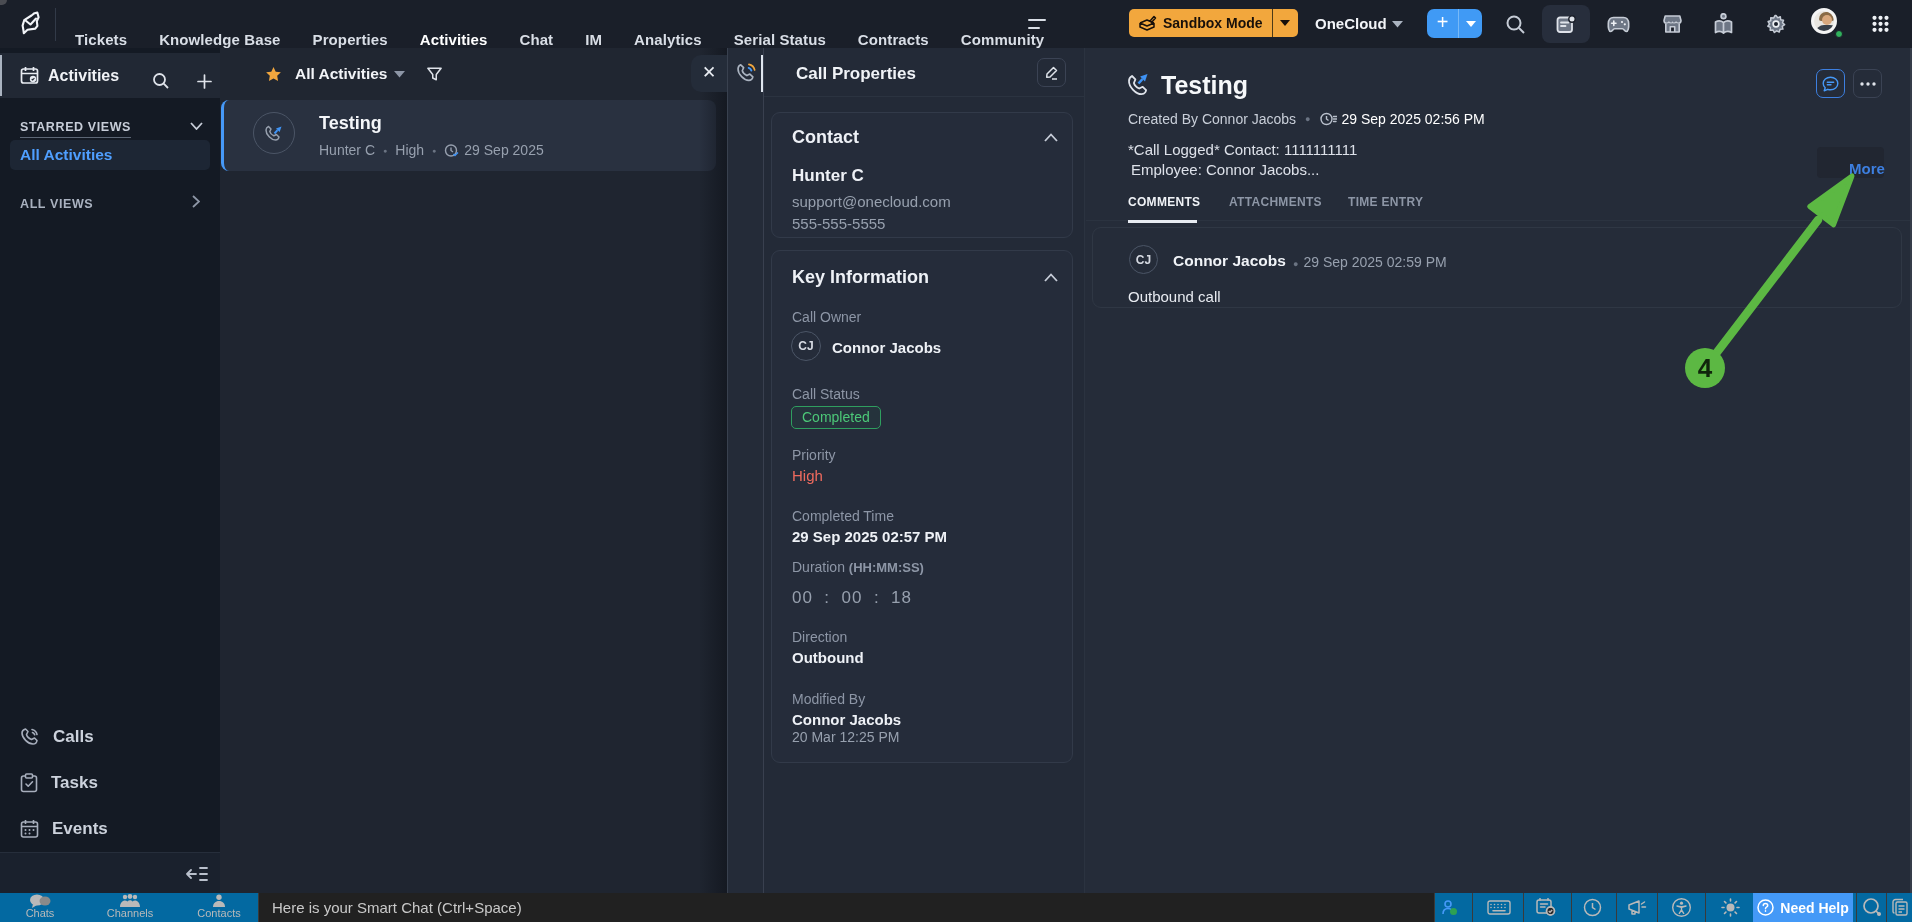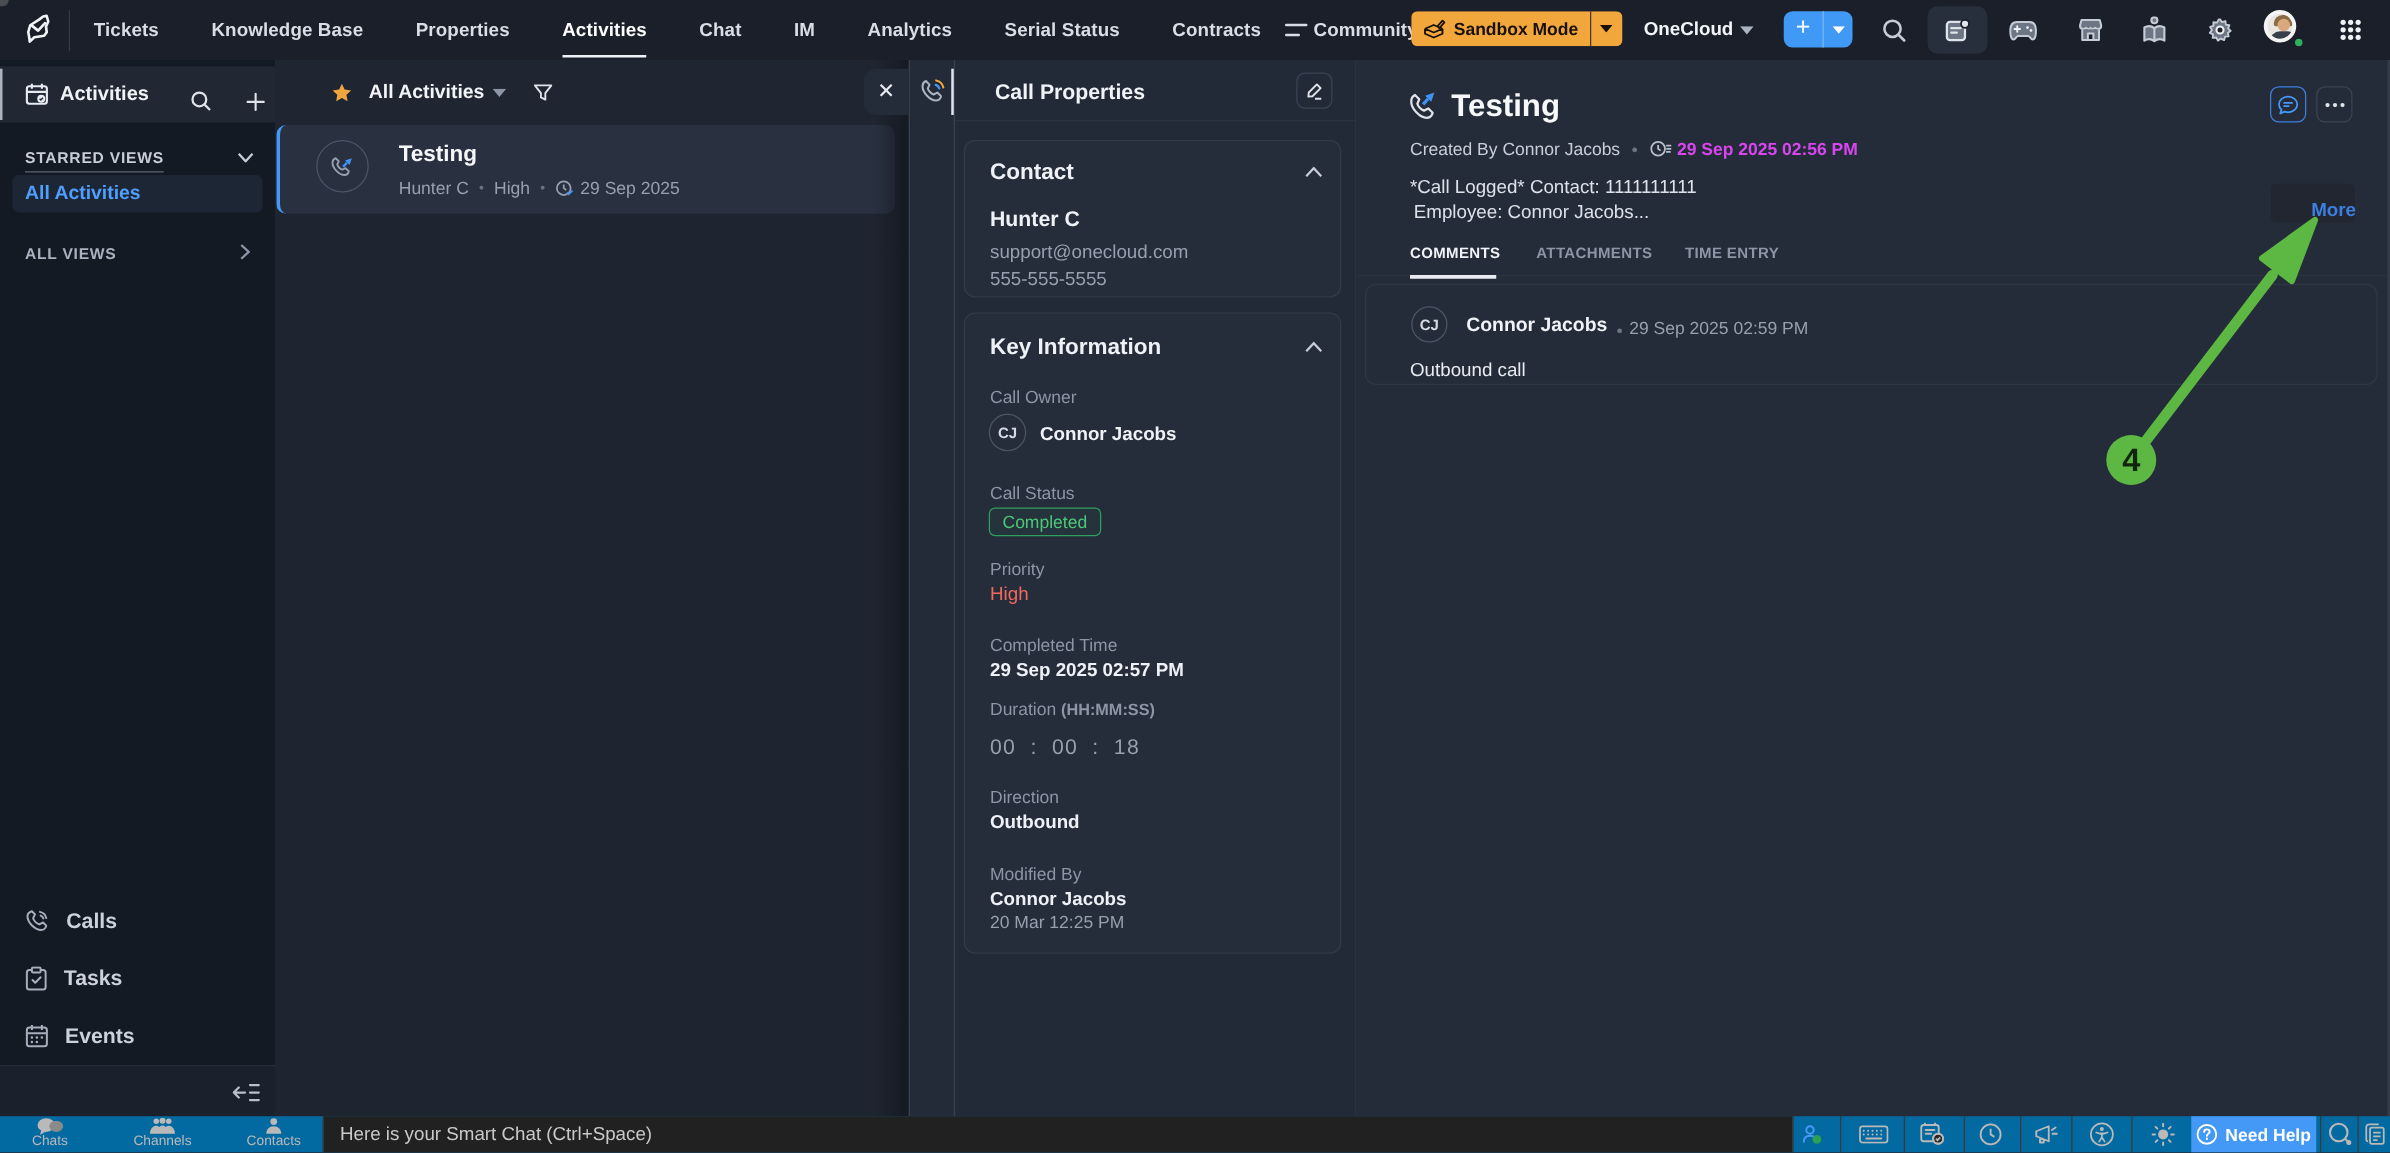--- a/index.html
+++ b/index.html
@@ -2,21 +2,21 @@
 <html><head>
 <meta charset="utf-8">
 <style>
 * { margin:0; padding:0; box-sizing:border-box; }
 html,body { width:1912px; height:922px; overflow:hidden; background:#252c39; font-family:"Liberation Sans", sans-serif; }
 .abs { position:absolute; }
 #stage { position:relative; width:1912px; height:922px; }
 
 
 #nav { position:absolute; left:0; top:0; width:1912px; height:48px; background:#1a1f29; }
-#nav .menu { position:absolute; left:75px; top:0; height:48px; display:flex; align-items:center; gap:42px; }
+#nav .menu { position:absolute; left:75px; top:0; height:48px; display:flex; align-items:flex-end; gap:32px; }
 #nav .menu a { color:#d9dee6; font-size:15px; font-weight:700; text-decoration:none; letter-spacing:.1px; }
 #nav .menu a.act { color:#fff; position:relative; }
 #nav .menu a.act:after { content:""; position:absolute; left:0; right:0; bottom:-13px; height:2px; background:#eef1f5; }
 .navdiv { position:absolute; left:55px; top:8px; width:1px; height:33px; background:#323a48; }
 
 
 #sandbox { position:absolute; left:1129px; top:9px; height:28px; display:flex; border-radius:5px; overflow:hidden; }
 #sandbox .main { background:#f2a73d; color:#18100a; font-size:14px; font-weight:700; display:flex; align-items:center; padding:0 9px 0 9px; gap:6px; }
 #sandbox .dd { background:#f2a73d; border-left:1px solid #4c3a17; width:26px; display:flex; align-items:center; justify-content:center; }
 #onecloud { position:absolute; left:1315px; top:15px; color:#f2f4f8; font-size:15px; font-weight:700; }
@@ -365,21 +365,21 @@
         </svg>
   </div>
   <div id="mline1">
     <span>Created By Connor Jacobs</span>
     <span style="font-size:9px;color:#6b7483">●</span>
     <svg width="17" height="14" viewBox="0 0 17 14" fill="none" stroke="#b9c0cc" stroke-width="1.4">
           <circle cx="6.5" cy="7" r="5.5"></circle>
           <path d="M6.5 4 V7 L8.5 8.5"></path>
           <path d="M13.5 4.5 H17 M13.5 7 H17 M13.5 9.5 H16" stroke-linecap="round"></path>
         </svg>
-    <span style="margin-left:-4px;font-weight:700;color:#d946ef">29 Sep 2025 02:56 PM</span>
+    <span style="margin-left:-4px;font-weight:400;color:#ffffff">29 Sep 2025 02:56 PM</span>
   </div>
   <div id="mline2">*Call Logged* Contact: 1111111111</div>
   <div id="mline3">Employee: Connor Jacobs...</div>
   <div id="morebox"></div>
   <div id="more">More</div>
   <div class="tab" style="left:42px;color:#f0f3f7">COMMENTS<div style="position:absolute;left:0;top:25px;width:69px;height:2.5px;background:#e8ecf2;z-index:5"></div></div>
   <div class="tab" style="left:143px">ATTACHMENTS</div>
   <div class="tab" style="left:262px">TIME ENTRY</div>
   <div id="tabline"></div>
   <div id="cmtbox">

